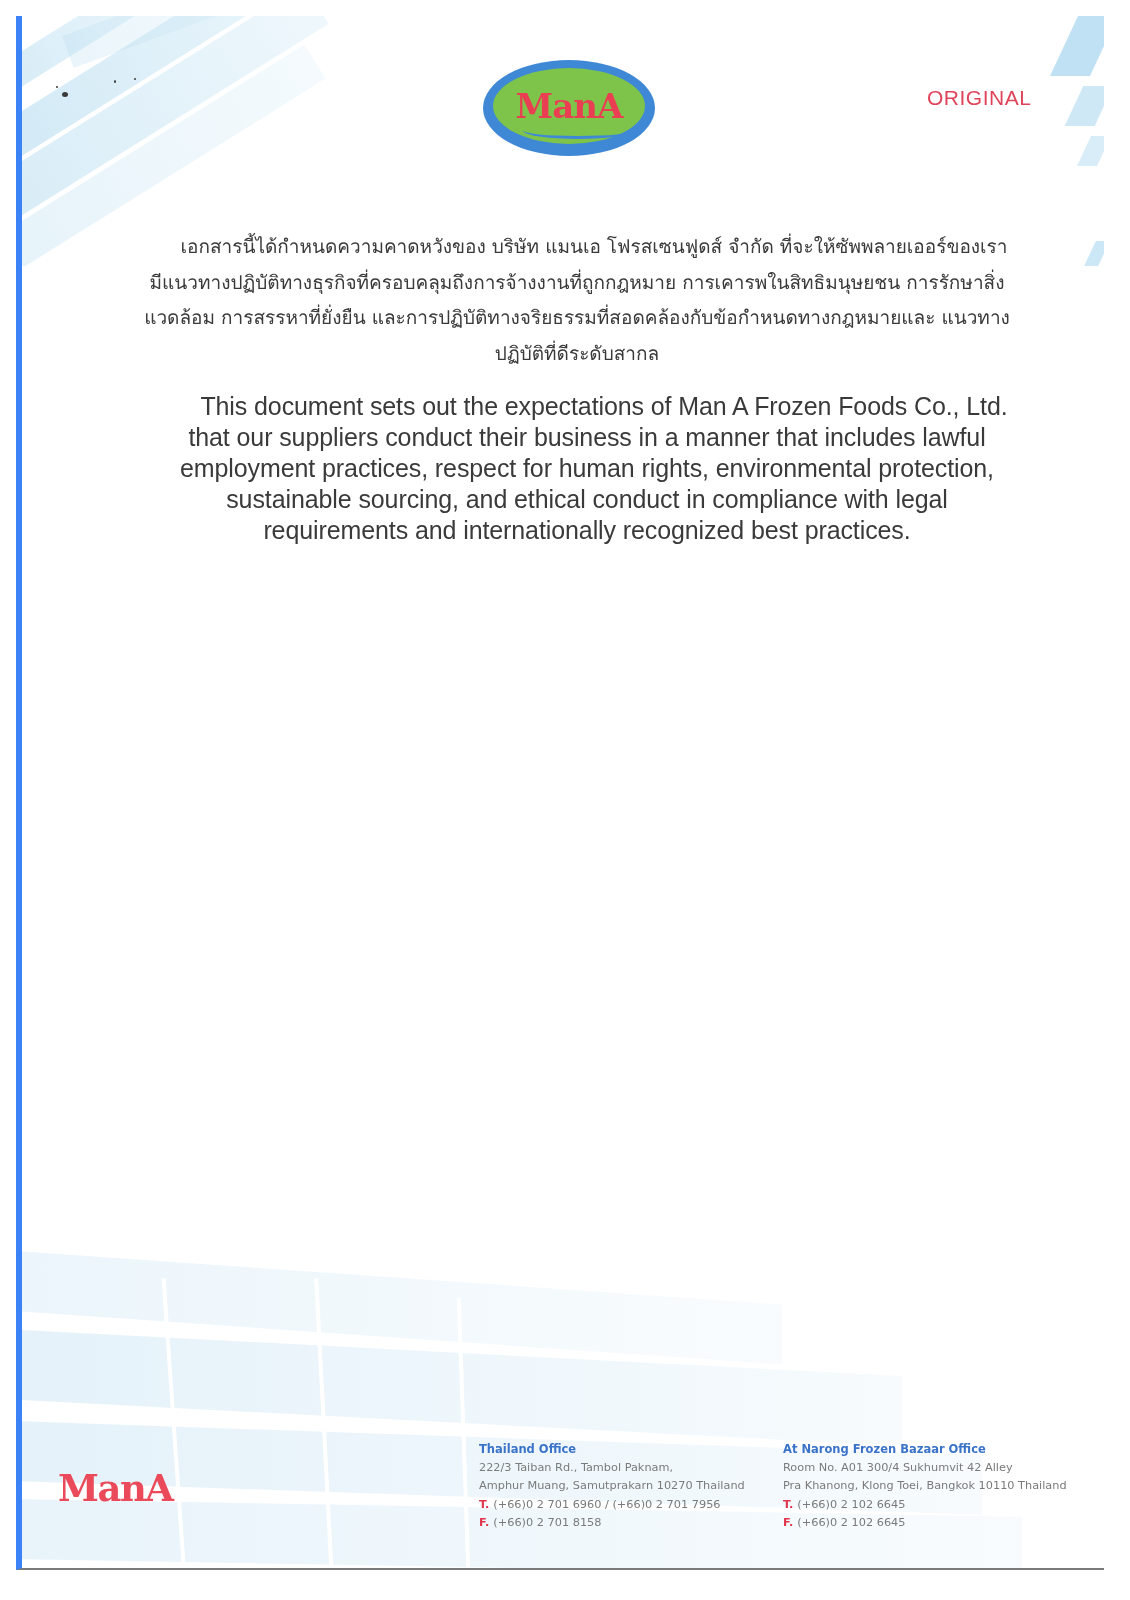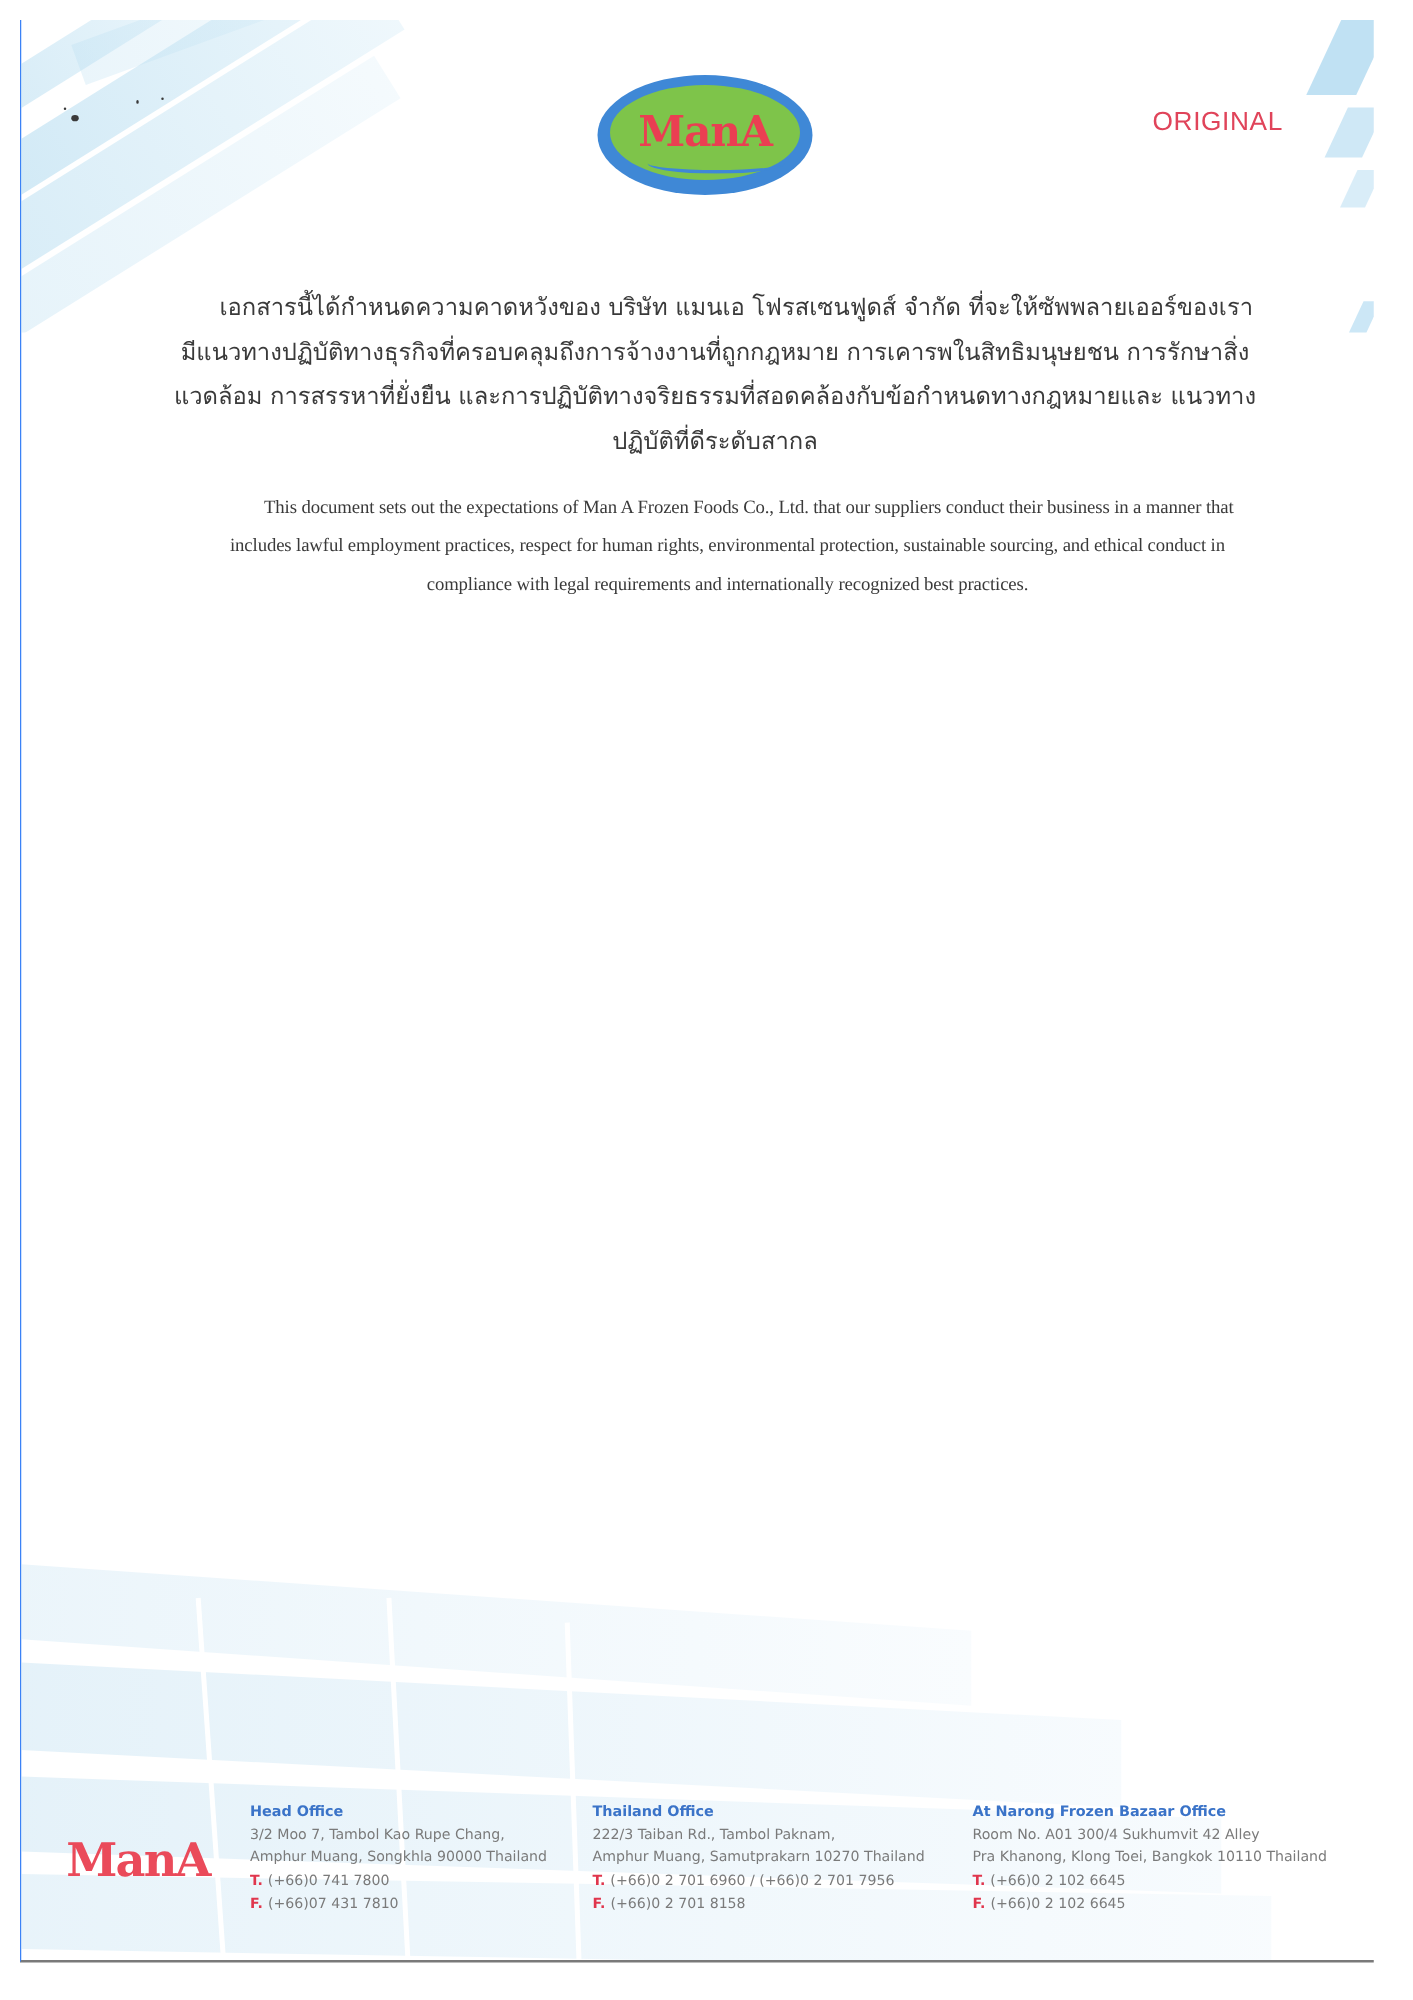--- a/index.html
+++ b/index.html
@@ -14,21 +14,21 @@
       overflow: hidden;
       font-family: "DejaVu Sans", sans-serif;
     }
     .page {
       position: absolute;
       left: 16px;
       top: 16px;
       width: 1082px;
       height: 1552px;
       background: #ffffff;
-      border-left: 1px solid #3b82f6;
+      border-left: 6px solid #3b82f6;
       border-bottom: 2px solid #7a7a7a;
       overflow: hidden;
     }
     
     .deco-tl {
       position: absolute;
       left: 0;
       top: 0;
       width: 330px;
       height: 250px;
@@ -143,22 +143,22 @@
       text-indent: 34px;
       text-align: center;
     }
     .para-th {
       font-family: "DejaVu Sans", sans-serif;
       font-size: 19px;
       line-height: 35.5px;
       margin-bottom: 20px;
     }
     .para-en {
-      font-family: Liberation Serif, serif;
-      font-size: 15px;
+      font-family: Liberation Sans, sans-serif;
+      font-size: 25px;
       line-height: 31px;
       letter-spacing: -0.1px;
       margin-left: 20px;
     }
 
     
     .footer-logo {
       position: absolute;
       left: 36px;
       top: 1450px;
@@ -248,27 +248,20 @@
 
   <div class="stamp">ORIGINAL</div>
 
   <div class="content">
     <p class="para para-th">เอกสารนี้ได้กำหนดความคาดหวังของ บริษัท แมนเอ โฟรสเซนฟูดส์ จำกัด ที่จะให้ซัพพลายเออร์ของเรา  มีแนวทางปฏิบัติทางธุรกิจที่ครอบคลุมถึงการจ้างงานที่ถูกกฎหมาย การเคารพในสิทธิมนุษยชน การรักษาสิ่งแวดล้อม การสรรหาที่ยั่งยืน และการปฏิบัติทางจริยธรรมที่สอดคล้องกับข้อกำหนดทางกฎหมายและ แนวทางปฏิบัติที่ดีระดับสากล</p>
     <p class="para para-en">This document sets out the expectations of Man A Frozen Foods Co., Ltd. that our suppliers conduct their business in a manner that includes lawful employment practices, respect for human rights, environmental protection, sustainable sourcing, and ethical conduct in compliance with legal requirements and internationally recognized best practices.</p>
   </div>
 
   <div class="footer-logo">ManA</div>
 
-  <div class="office office-1">
-    <div class="office-title">Head Office</div>
-    <div class="office-line">3/2 Moo 7, Tambol Kao Rupe Chang,</div>
-    <div class="office-line">Amphur Muang, Songkhla 90000 Thailand</div>
-    <div class="office-line"><span class="lbl">T.</span><span>(+66)0 741 7800</span></div>
-    <div class="office-line"><span class="lbl">F.</span><span>(+66)07 431 7810</span></div>
-  </div>
 
   <div class="office office-2">
     <div class="office-title">Thailand Office</div>
     <div class="office-line">222/3 Taiban Rd., Tambol Paknam,</div>
     <div class="office-line">Amphur Muang, Samutprakarn 10270 Thailand</div>
     <div class="office-line"><span class="lbl">T.</span><span>(+66)0 2 701 6960 / (+66)0 2 701 7956</span></div>
     <div class="office-line"><span class="lbl">F.</span><span>(+66)0 2 701 8158</span></div>
   </div>
 
   <div class="office office-3">

